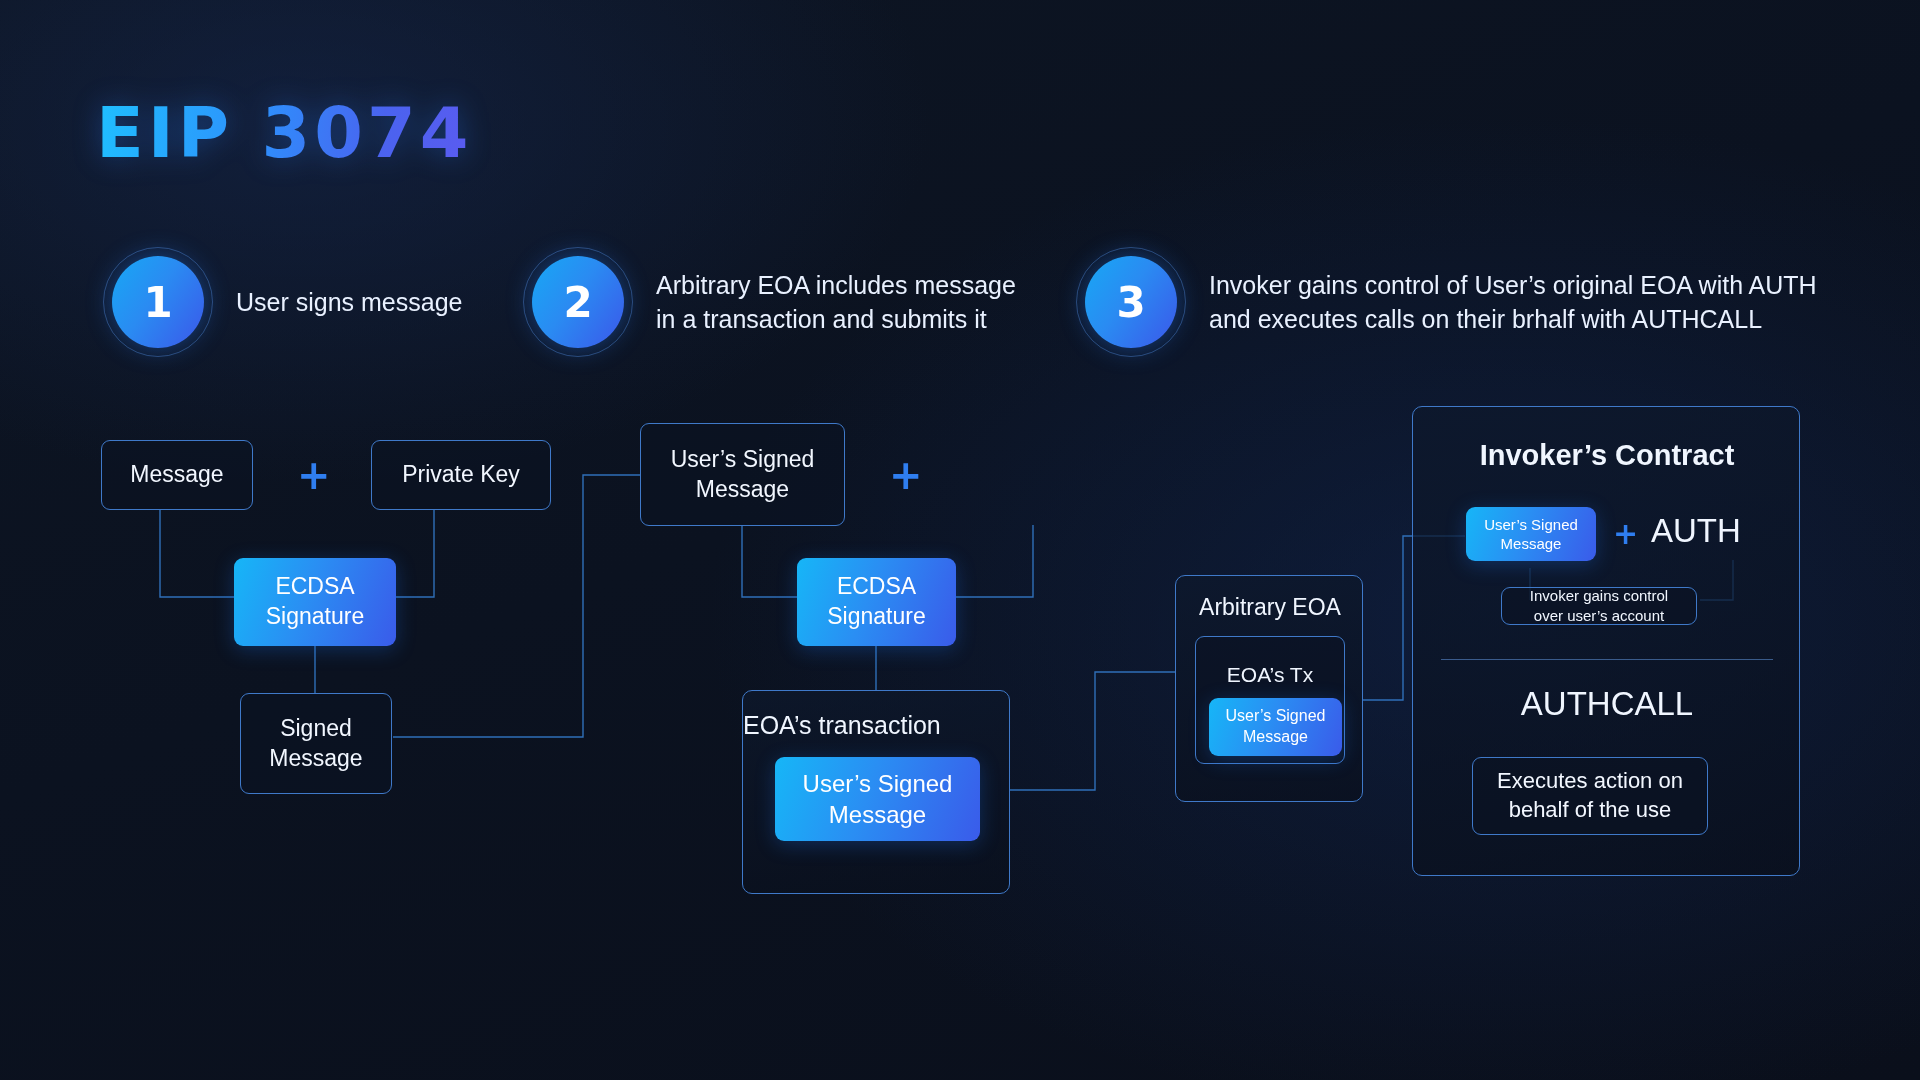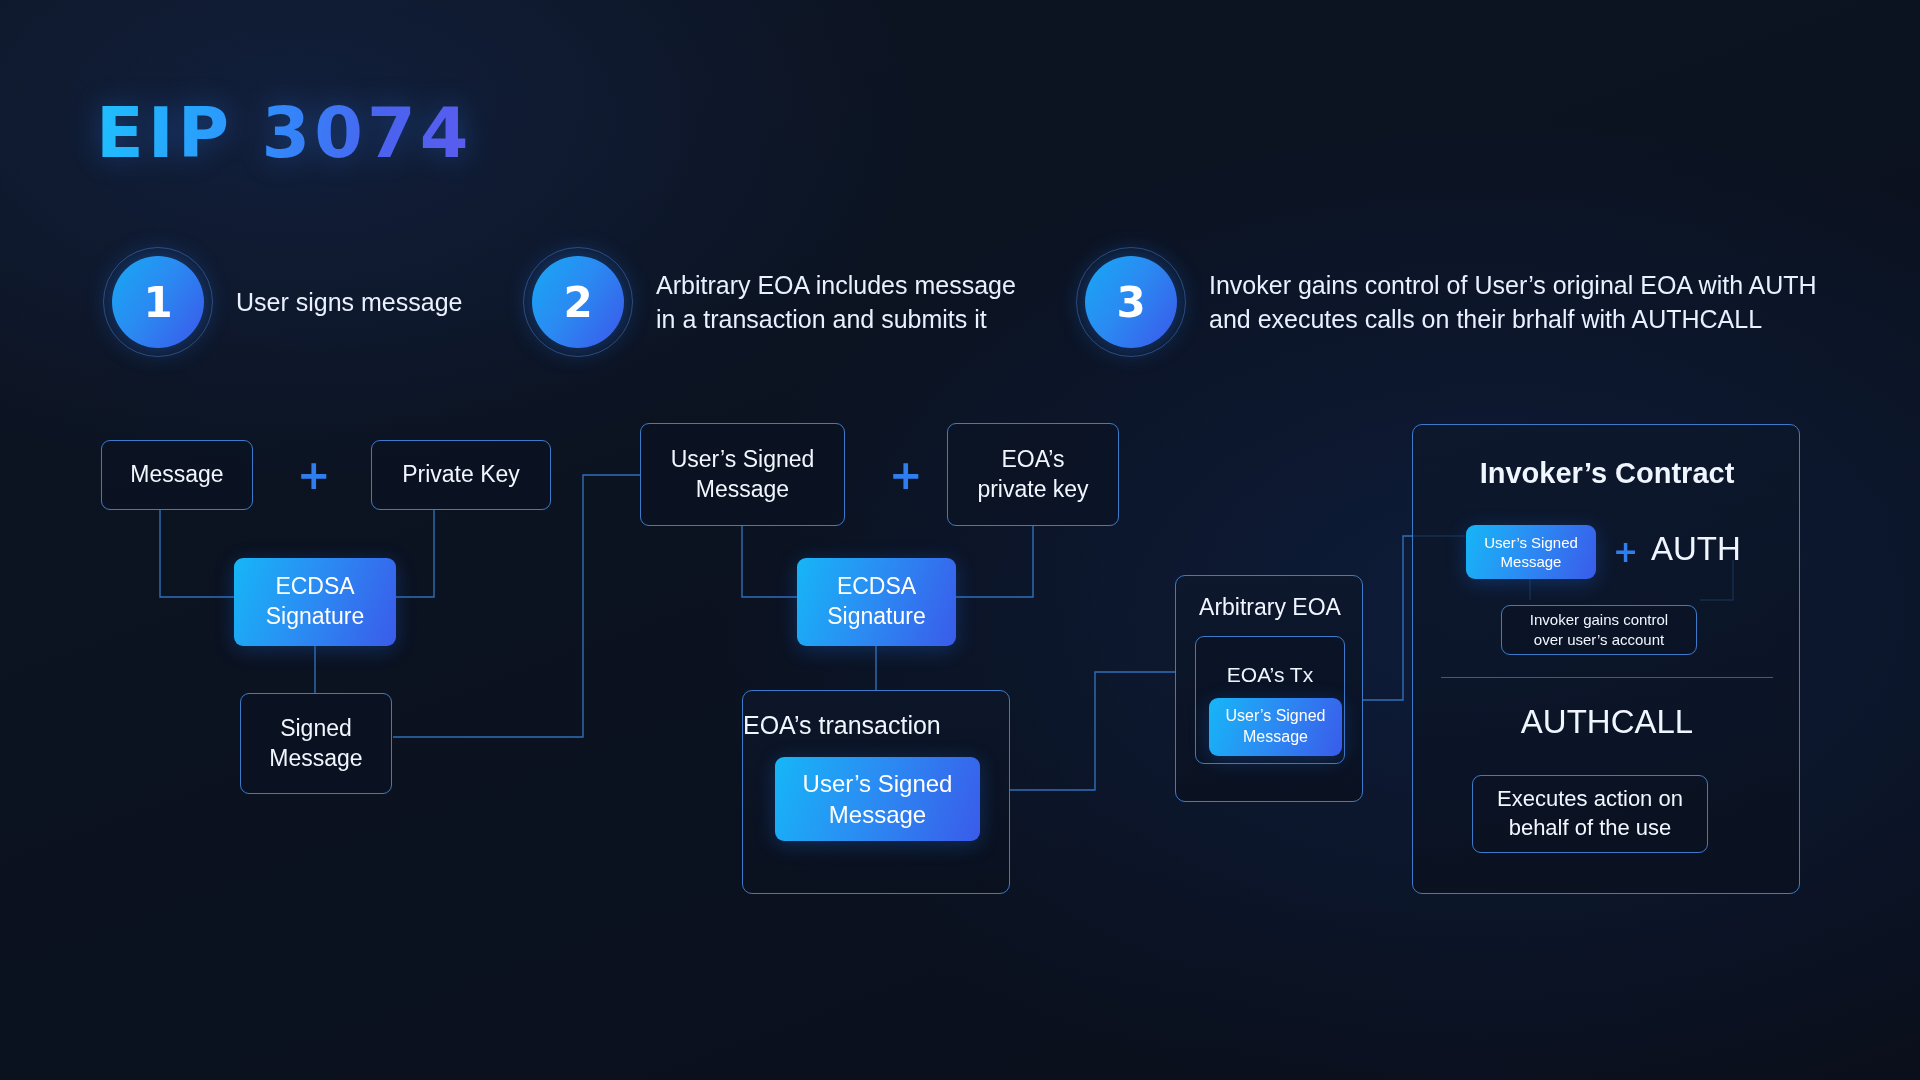--- a/index.html
+++ b/index.html
@@ -136,51 +136,49 @@
   <div class="plus" style="left:297px; top:455px;">+</div>
   <div class="obox" style="left:371px; top:440px; width:180px; height:70px;">Private Key</div>
   <div class="gbox" style="left:234px; top:558px; width:162px; height:88px; white-space:pre-line;">ECDSA
 Signature</div>
   <div class="obox" style="left:240px; top:693px; width:152px; height:101px; white-space:pre-line;">Signed
 Message</div>
 
   <div class="obox" style="left:640px; top:423px; width:205px; height:103px; white-space:pre-line;">User’s Signed
 Message</div>
   <div class="plus" style="left:889px; top:455px;">+</div>
-  <div class="obox" style="left:947px; top:423px; width:172px; height:103px; white-space:pre-line;">EOA’s
-private key</div>
   <div class="gbox" style="left:797px; top:558px; width:159px; height:88px; white-space:pre-line;">ECDSA
 Signature</div>
 
   <div class="panel" style="left:742px; top:690px; width:268px; height:204px;">
     <div class="plain" style="left:0; top:20px; width:268px; text-align:left; font-size:25px;">EOA’s transaction</div>
     <div class="gbox" style="left:32px; top:66px; width:205px; height:84px; white-space:pre-line; font-size:24px;">User’s Signed
 Message</div>
   </div>
 
   <div class="panel" style="left:1175px; top:575px; width:188px; height:227px;">
     <div class="plain" style="left:0; top:18px; width:188px; text-align:center; font-size:23px;">Arbitrary EOA</div>
     <div class="obox" style="left:19px; top:60px; width:150px; height:128px; align-items:flex-start;">
       <div class="plain" style="position:relative; left:0; top:10px; width:100%; text-align:center; font-size:21px;margin-top:8px;">EOA’s Tx</div>
     </div>
     <div class="gbox" style="left:33px; top:122px; width:133px; height:58px; white-space:pre-line; font-size:16px;">User’s Signed
 Message</div>
   </div>
 
-  <div class="panel" style="left:1412px; top:424px; width:388px; height:470px;padding-left:24px;">
+  <div class="panel" style="left:1412px; top:406px; width:388px; height:470px;padding-left:24px;">
     <div class="plain" style="left:0; top:32px; width:388px; text-align:center; font-size:29px; font-weight:700;">Invoker’s Contract</div>
 
     <div class="gbox" style="left:53px; top:100px; width:130px; height:54px; white-space:pre-line; font-size:15px;">User’s Signed
 Message</div>
 
     <div class="plus" style="left:200px; top:112px; font-size:30px;">+</div>
 
     <div class="plain" style="left:238px; top:105px; font-size:33px;">AUTH</div>
 
-    <div class="obox" style="left:88px; top:180px; width:196px; height:50px; white-space:pre-line; font-size:15px; line-height:1.35;">Invoker gains control
+    <div class="obox" style="left:88px; top:180px; width:196px; height:38px; white-space:pre-line; font-size:15px; line-height:1.35;">Invoker gains control
 over user’s account</div>
 
     <div class="hr" style="left:28px; top:252px; width:332px;"></div>
 
     <div class="plain" style="left:0; top:278px; width:388px; text-align:center; font-size:33px;">AUTHCALL</div>
 
     <div class="obox" style="left:59px; top:350px; width:236px; height:78px; white-space:pre-line; font-size:22px;">Executes action on
 behalf of the use</div>
   </div>
 

